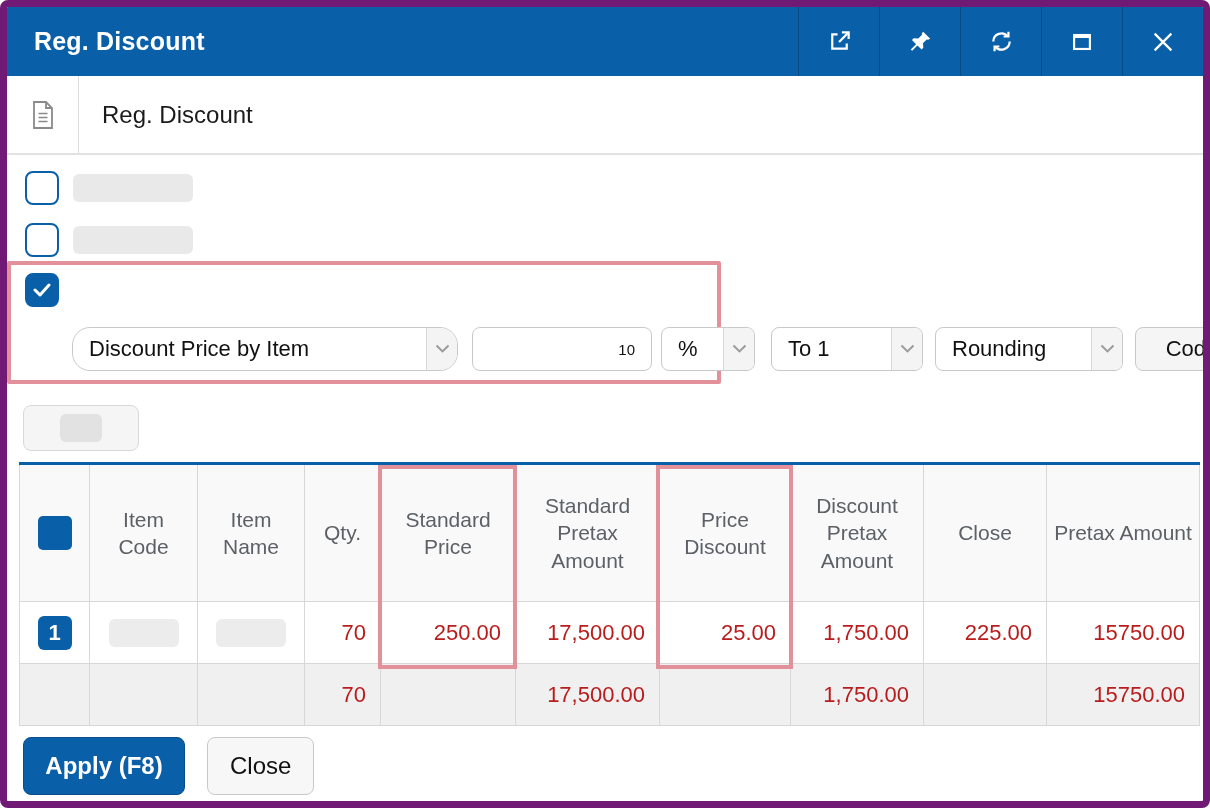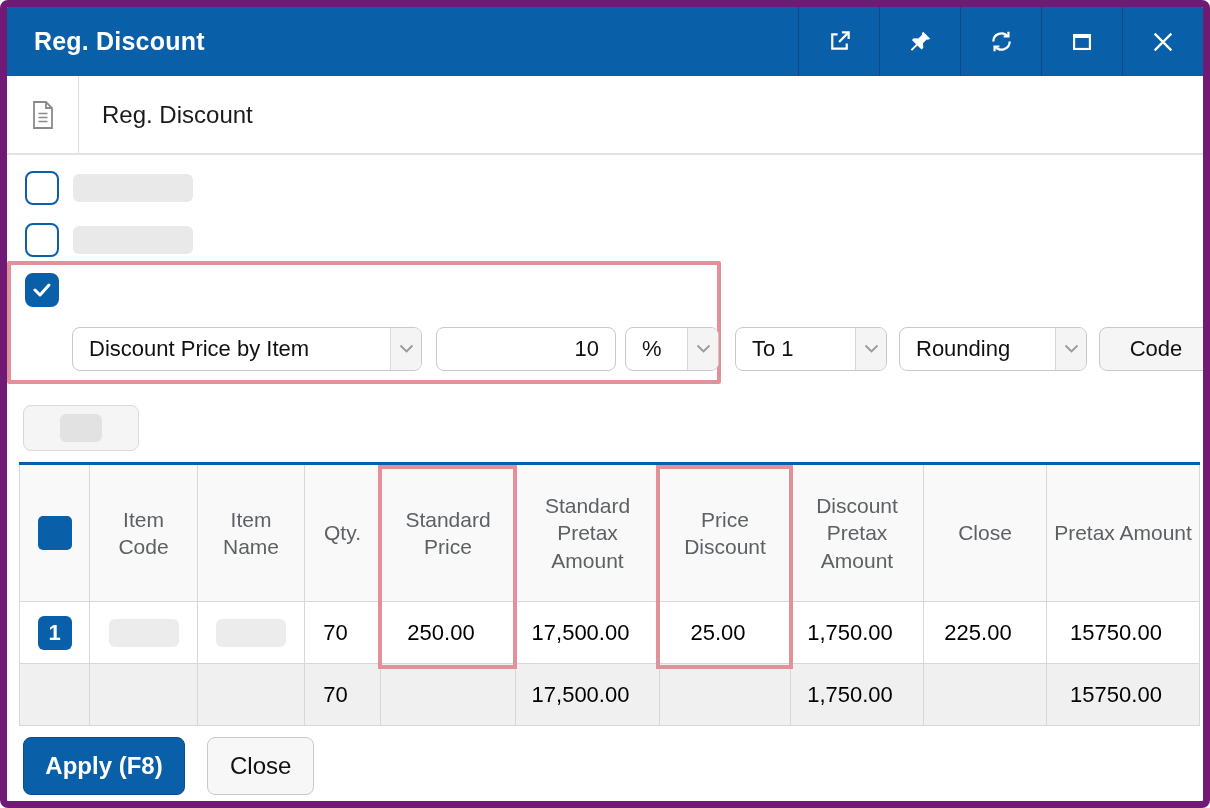--- a/index.html
+++ b/index.html
@@ -101,25 +101,25 @@
   .select-box .sel-arrow {
     width: 31px; align-self: stretch;
     display: flex; align-items: center; justify-content: center;
     background: #f4f4f4; border-left: 1px solid #d8d8d8;
   }
   .text-input {
     cursor: text; justify-content: flex-end;
   }
   .text-input input {
     width: 100%; height: 100%; border: 0; outline: 0;
-    text-align: right; padding: 0 16px; font-size: 22px;
+    text-align: right; padding: 0 16px; font-size: 15px;
     font-family: "Liberation Sans", sans-serif; color:#111; background: transparent;
   }
   .btn-light { background: #f5f5f5; justify-content: center; padding: 0 20px; }
-  .w-method { width: 350px; }
+  .w-method { width: 386px; border-radius: 18px; }
   .w-rate   { width: 180px; margin-left: 14px; }
   .w-unit   { width: 94px;  margin-left: 9px; }
   .w-to     { width: 152px; margin-left: 16px; }
   .w-round  { width: 188px; margin-left: 12px; }
   .w-apply  { width: 114px; margin-left: 12px; }
   
   .skeleton-button {
     margin: 21px 0 0 4px;
     width: 116px; height: 46px;
     border: 1px solid #d9d9d9; border-radius: 8px;
@@ -138,21 +138,21 @@
   table.grid th, table.grid td {
     border: 1px solid #d7d7d7; overflow: hidden;
   }
   table.grid thead th {
     height: 138px; background: #f9f9f9;
     font-weight: normal; color: #5d6166; font-size: 21px;
     text-align: center; line-height: 1.3; padding: 0 6px;
   }
   table.grid tbody td { height: 62px; background: #fff; }
   table.grid tr.totals td { background: #f0f0f0; }
-  .num { text-align: center; padding-right: 14px !important; color: #000000; }
+  .num { text-align: right; padding-right: 14px !important; color: #b91c1c; }
   .sel-all {
     width: 34px; height: 34px; margin: 0 auto;
     background: #0a5fa9; border-radius: 5px; cursor: pointer;
   }
   .row-badge {
     width: 34px; height: 34px; margin: 0 auto;
     background: #0a5fa9; border-radius: 6px;
     color: #fff; font-size: 22px; font-weight: bold;
     display: flex; align-items: center; justify-content: center;
     cursor: pointer;

